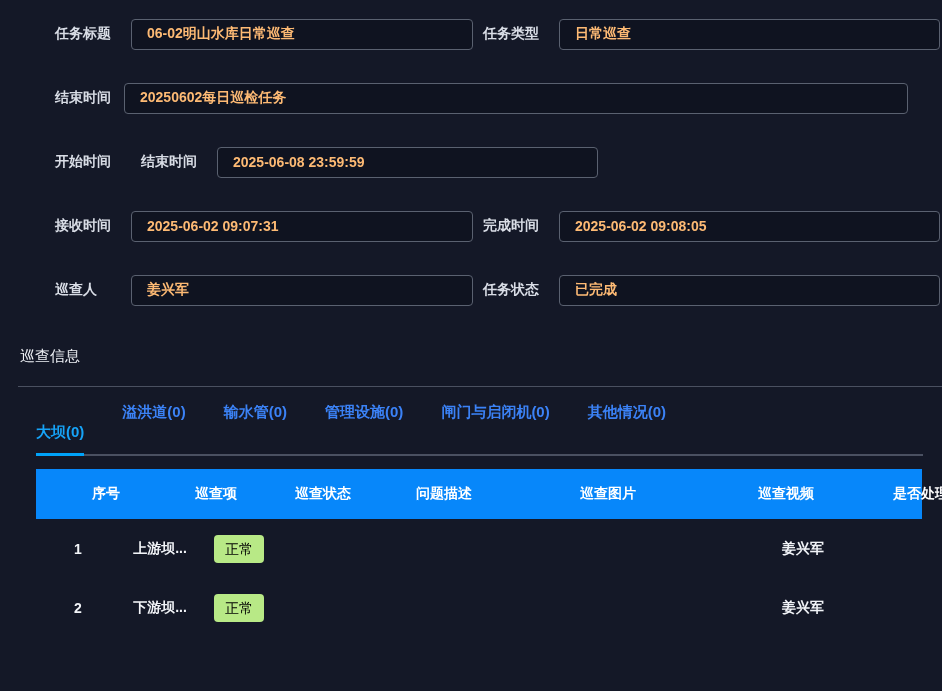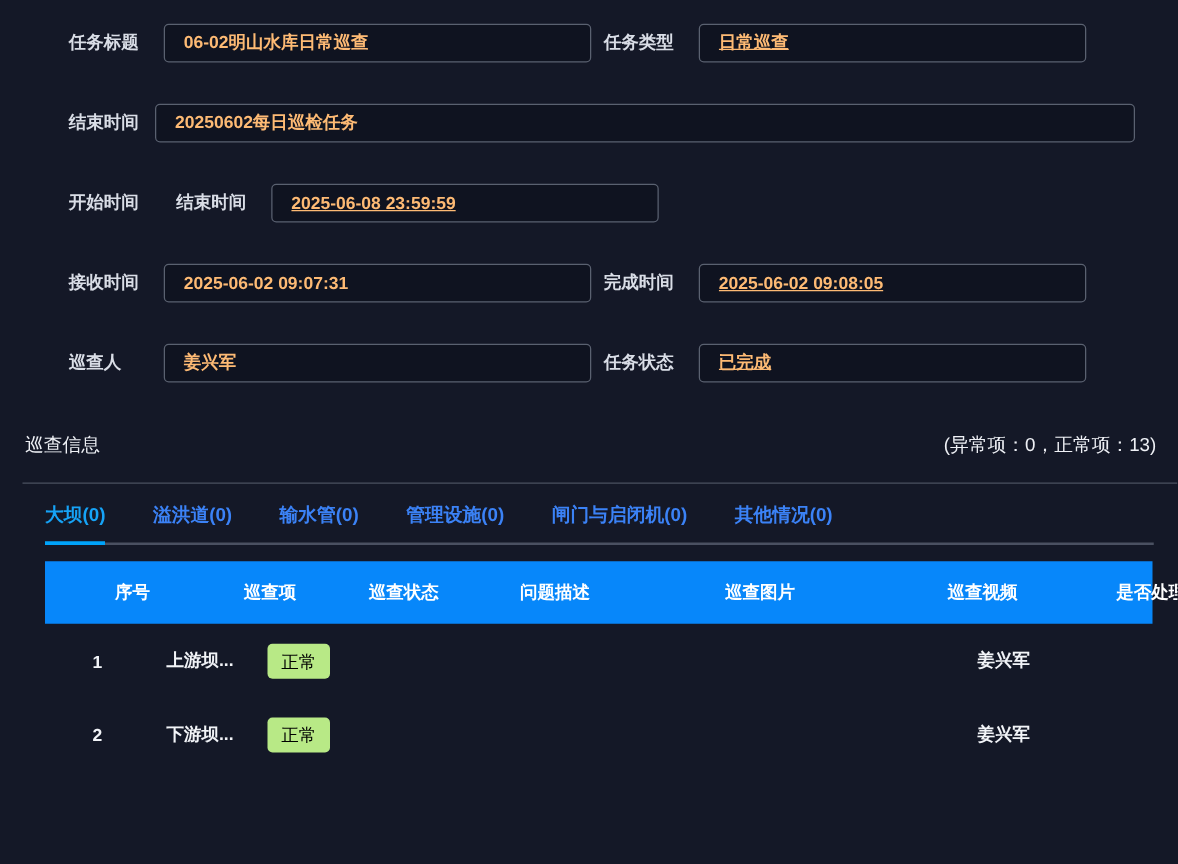--- a/index.html
+++ b/index.html
@@ -26,21 +26,21 @@
     background: #0f1320;
     border: 1px solid #5a6170;
     border-radius: 4px;
     color: #fdba74;
     font-family: inherit;
     font-size: 14px; font-weight: 700;
     padding: 0 15px;
     outline: none;
   }
   .w1 { width: 342px; }
-  .w2 { width: 310px; text-decoration: underline; }
+  .w2 { width: 381px; }
   .wide { width: 784px; }
   .lbl2 { margin-left: 10px; }
 
   
   .section-head {
     margin-top: 41px;
     display: flex; justify-content: space-between; align-items: center;
     padding-left: 20px; padding-right: 17px;
     font-size: 15px; color: #eef0f5;
   }
@@ -54,21 +54,21 @@
   .tabs {
     display: flex; gap: 38px;
     margin: 16px 19px 0 36px;
     border-bottom: 2px solid #4a5061;
   }
   .tab {
     padding-bottom: 12px;
     font-size: 15px; font-weight: 700; color: #3b82f6;
     position: relative; cursor: pointer; white-space: nowrap;
   }
-  .tab.active { color: #16a3f7; }
+  .tab.active { color: #16a3f7; margin-top: 20px; }
   .tab.active::after {
     content: ""; position: absolute; left: 0; right: 0; bottom: -2px;
     height: 3px; background: #00a3fa;
   }
 
   
   .table { margin: 13px 20px 0 36px; width: 886px; }
   .thead {
     display: flex; align-items: center;
     height: 50px; background: #0787fa;
@@ -122,21 +122,20 @@
     <div class="f-label">巡查人</div>
     <input class="f-input w1" readonly="" value="姜兴军" style="">
     <div class="f-label lbl2">任务状态</div>
     <input class="f-input w2" readonly="" value="已完成" style="">
   </div>
 
 </div>
 
 <div class="section-head">
   <div>巡查信息</div>
-  <div class="summary">(异常项：0，正常项：13)</div>
 </div>
 <div class="divider"></div>
 
 <div class="tabs">
   <div class="tab active">大坝(0)</div>
   <div class="tab">溢洪道(0)</div>
   <div class="tab">输水管(0)</div>
   <div class="tab">管理设施(0)</div>
   <div class="tab">闸门与启闭机(0)</div>
   <div class="tab">其他情况(0)</div>

